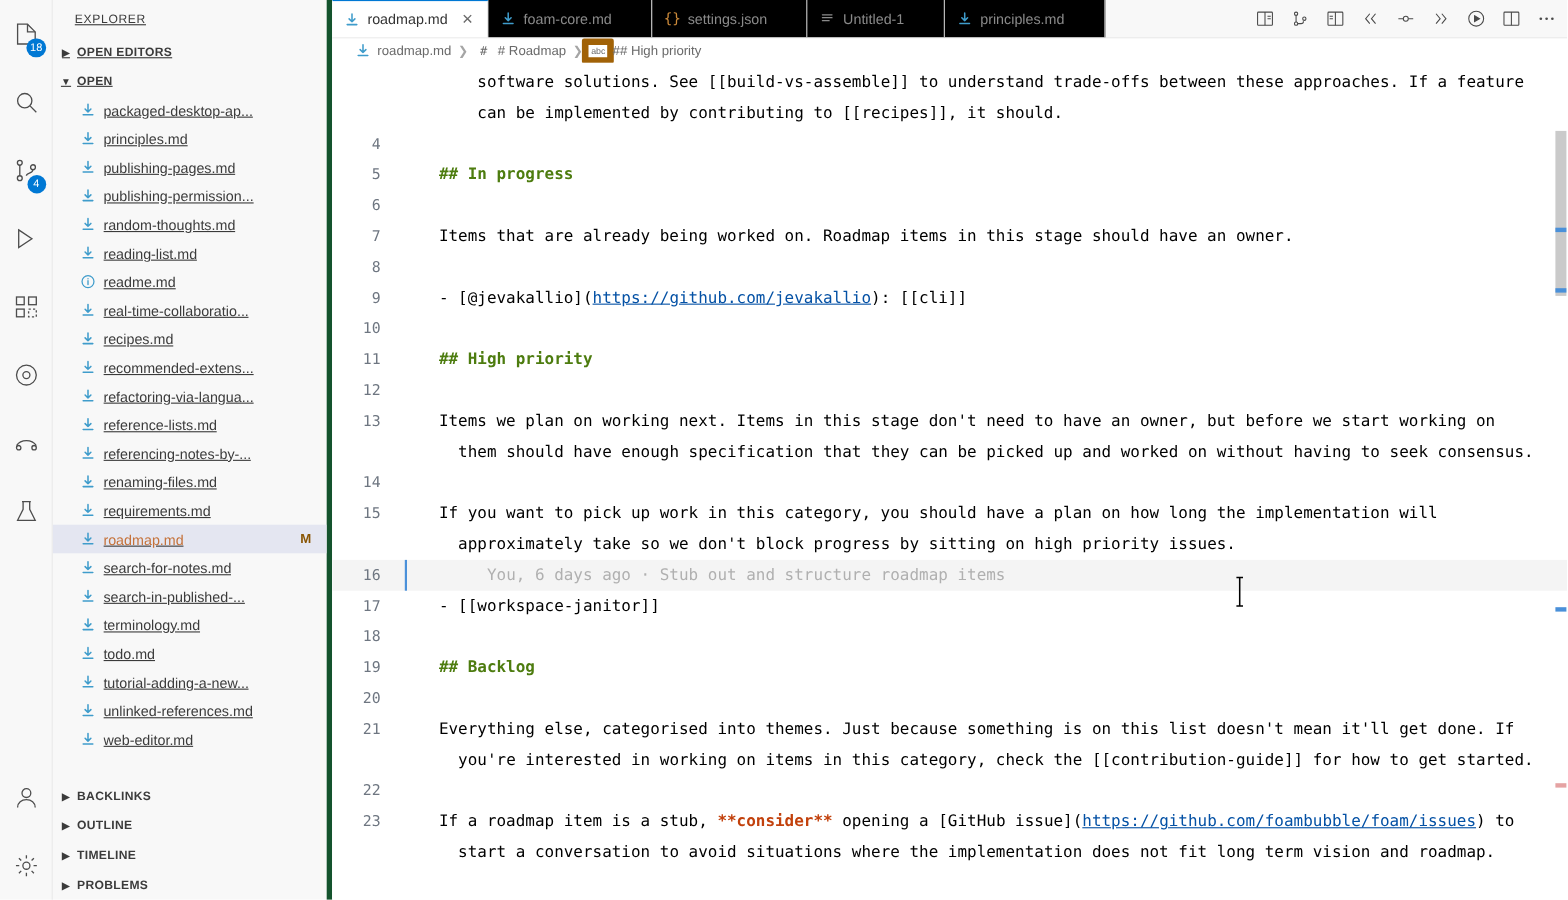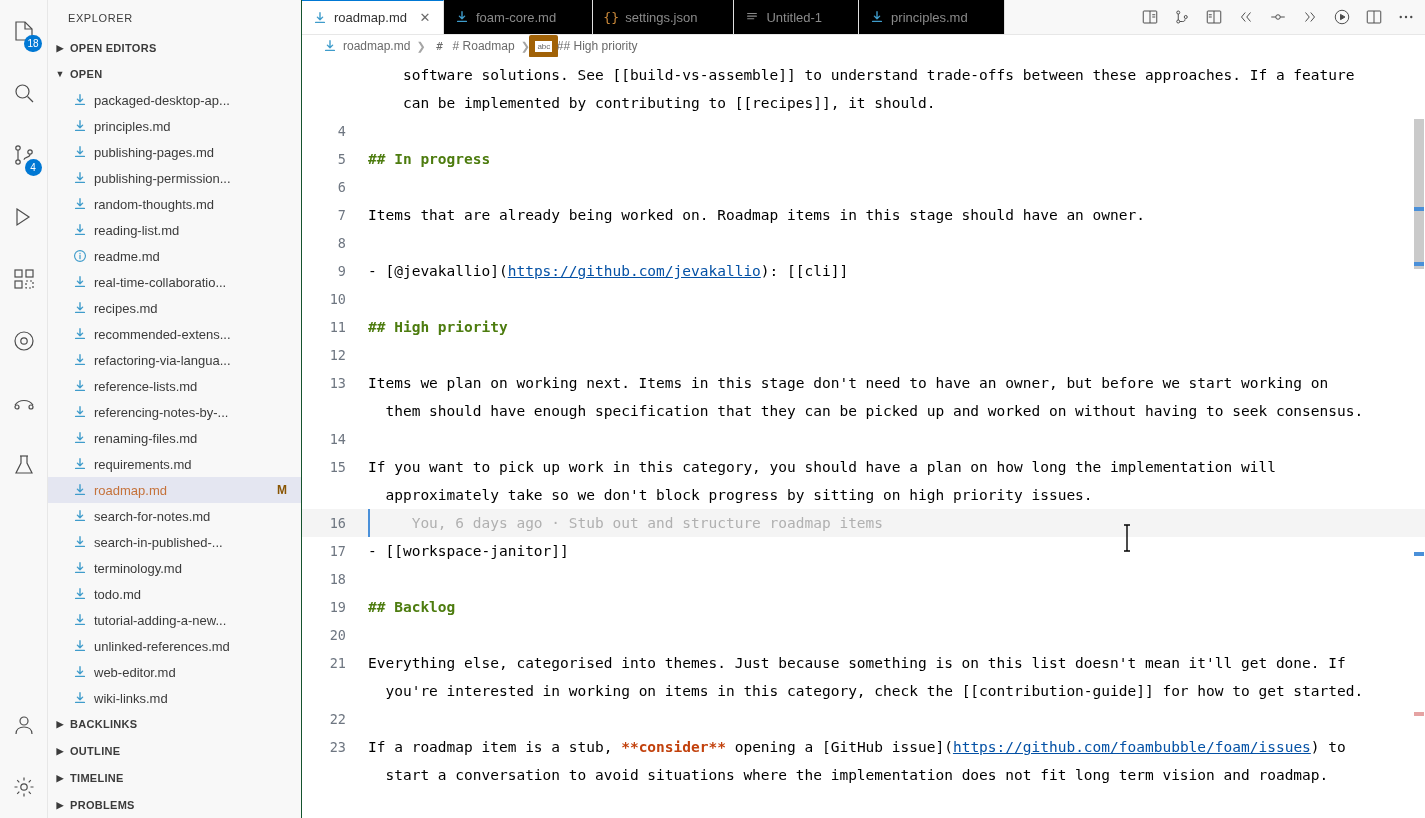--- a/index.html
+++ b/index.html
@@ -52,23 +52,24 @@
     font-family: "Liberation Sans", sans-serif;
   }
   .act-spacer { flex: 1 1 auto; }
 
   
   .sidebar {
     width: 254px;
     flex: 0 0 254px;
     height: 818px;
     background: #f8f8f8;
-    border-right: 1px solid #14532d;
+    border-right: 5px solid #14532d;
     overflow: hidden;
     position: relative;
+    text-decoration: underline;
   }
   .sidebar-title {
     height: 35px;
     display: flex; align-items: center;
     padding-left: 20px;
     font-size: 11px;
     letter-spacing: .6px;
     color: #3b3b3b;
   }
   .section-header {
@@ -260,20 +261,21 @@
     font-size: 13.5px;
     line-height: 28px;
     user-select: none;
   }
   .ctext {
     flex: 1 1 auto;
     white-space: pre-wrap;
     color: #000000;
     padding-right: 30px;
     line-height: 28px;
+    margin-left: 31px;
   }
   .cline.current { background: #f4f4f4; }
   .cline.current .cursor-bar {
     position: absolute;
     left: 66px; top: 0; bottom: 0;
     width: 2px;
     background: #4a90d9;
   }
   .blame {
     color: #b0b0b0;
@@ -577,28 +579,20 @@
           </span>
           <span class="label">unlinked-references.md</span>
         </div>
         <div class="tree-row">
           <span class="file-icon">
             <svg width="14" height="14" viewBox="0 0 16 16">
               <path d="M8 2v8M5 7l3 3 3-3M3 13h10" stroke="#3f9ccb" stroke-width="1.6" fill="none" stroke-linecap="round" stroke-linejoin="round"></path>
             </svg>
           </span>
           <span class="label">web-editor.md</span>
-        </div>
-        <div class="tree-row">
-          <span class="file-icon">
-            <svg width="14" height="14" viewBox="0 0 16 16">
-              <path d="M8 2v8M5 7l3 3 3-3M3 13h10" stroke="#3f9ccb" stroke-width="1.6" fill="none" stroke-linecap="round" stroke-linejoin="round"></path>
-            </svg>
-          </span>
-          <span class="label">wiki-links.md</span>
         </div>
       </div>
 
     <div class="bottom-sections">
       <div class="section-header">
         <span class="twisty">▶</span>
         <span>BACKLINKS</span>
       </div>
       <div class="section-header">
         <span class="twisty">▶</span>

